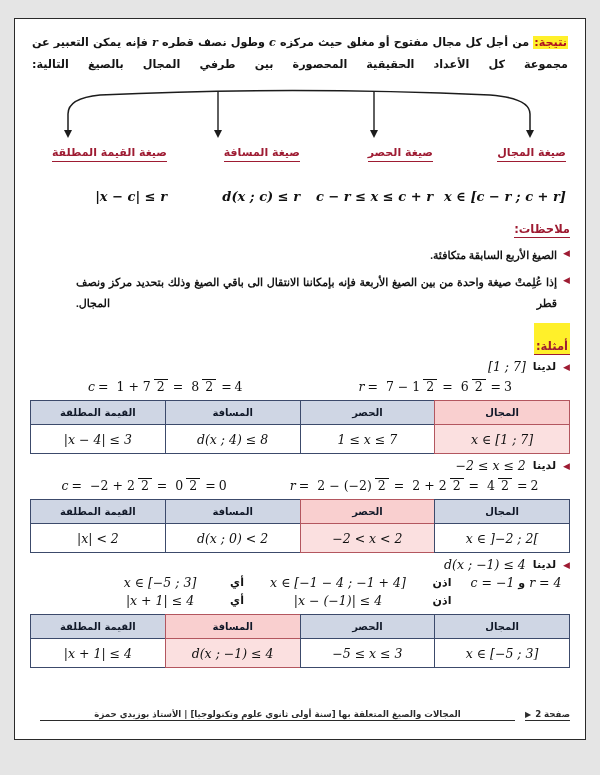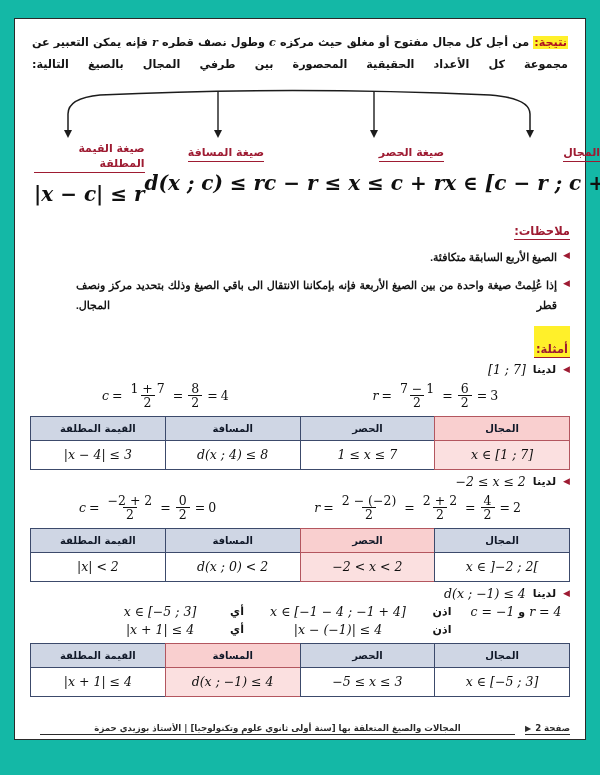--- a/index.html
+++ b/index.html
@@ -12,21 +12,21 @@
     height: 775px;
     font-family: "DejaVu Sans", "Liberation Sans", sans-serif;
     color: #1a1a1a;
     overflow: hidden;
   }
 
   .page {
     position: relative;
     width: 600px;
     height: 775px;
-    background: #14b8a6;
+    background: #e5e5e5;
     box-sizing: border-box;
   }
 
   
   .sheet-border {
     position: absolute;
     left: 14px;
     top: 18px;
     width: 572px;
     height: 722px;
@@ -92,23 +92,23 @@
   .formula-label {
     font-size: 11px;
     font-weight: bold;
     color: #9e1b32;
     border-bottom: 1.4px solid #9e1b32;
     display: inline-block;
     padding-bottom: 1px;
     line-height: 1.4;
   }
   .formula-expr {
-    margin-top: 9px;
+    margin-top: 27px;
     font-family: "DejaVu Serif", "Liberation Serif", serif;
-    font-size: 20px;
+    font-size: 13px;
     font-weight: bold;
     font-style: italic;
     direction: ltr;
     color: #101010;
     white-space: nowrap;
   }
 
   
   .notes {
     margin-top: 14px;
@@ -193,21 +193,21 @@
     margin-bottom: 5px;
     direction: ltr;
     font-family: "DejaVu Serif", "Liberation Serif", serif;
     font-size: 12.5px;
     color: #101010;
   }
   .calc { display: inline-flex; align-items: center; gap: 3px; white-space: nowrap; }
   .calc i { font-style: italic; }
   .frac {
     display: inline-flex;
-    flex-direction: column;
+    flex-direction: row;
     align-items: center;
     vertical-align: middle;
     line-height: 1.08;
     margin: 0 2px;
   }
   .frac .num { padding: 0 3px; }
   .frac .den { padding: 0 3px; border-top: 1.2px solid #101010; }
 
   
   .deriv-row {
@@ -272,21 +272,21 @@
     color: #101010;
     direction: ltr;
   }
   table.fm th.hl { background: #f9cfcf; border-color: #b3565f; color: #101828; }
   table.fm td.hl { background: #fbe0e0; border-color: #b3565f; margin-left: 28px; }
 
   
   .footer {
     position: absolute;
     left: 14px;
-    bottom: 24px;
+    bottom: 38px;
     width: 572px;
     box-sizing: border-box;
     padding: 16px 16px;
     display: flex;
     flex-direction: row-reverse;
     justify-content: space-between;
     align-items: center;
     direction: rtl;
   }
   .footer-center {

